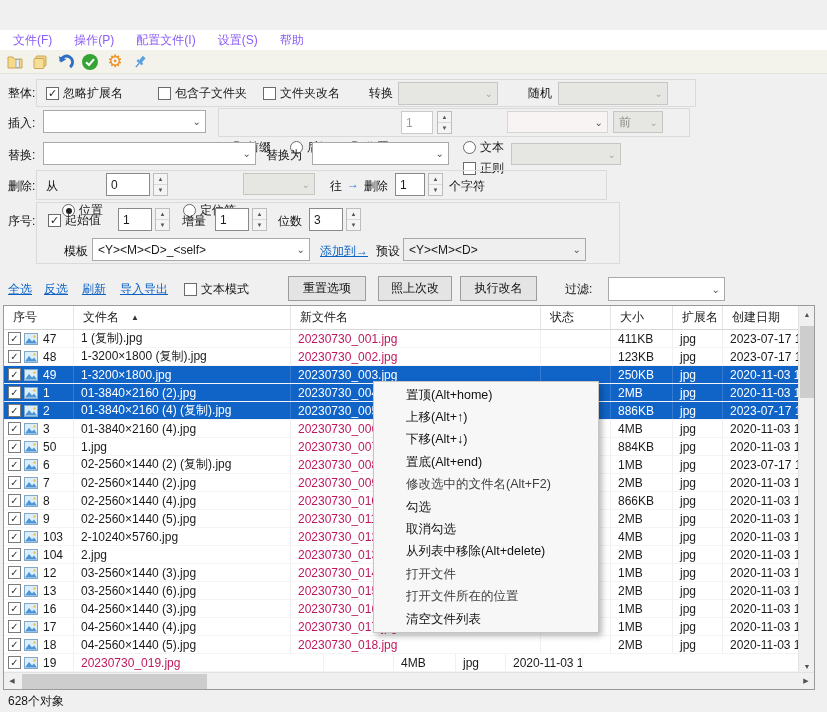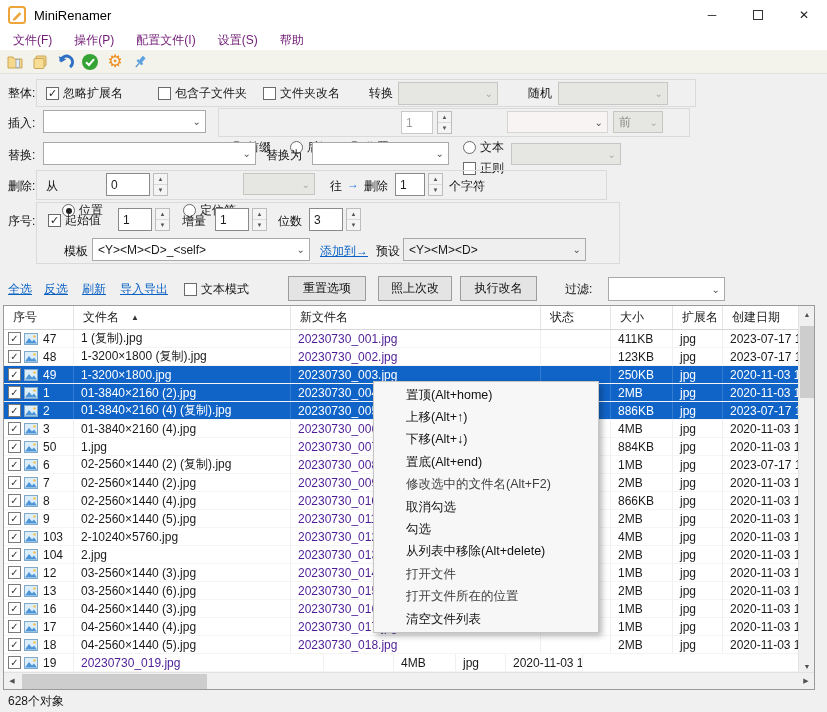--- a/index.html
+++ b/index.html
@@ -10,21 +10,21 @@
   
   .titlebar { position:absolute; top:0; left:0; right:0; height:30px; background:#fff; }
   .app-icon { position:absolute; left:8px; top:6px; width:18px; height:18px; }
   .app-title { position:absolute; left:34px; top:8px; font-size:13px; color:#000; }
   .win-btn { position:absolute; top:0; width:46px; height:30px; display:flex; align-items:center; justify-content:center; color:#222; }
   .wb-min { right:92px; } .wb-max { right:46px; } .wb-close { right:0; }
   .max-glyph { width:10px; height:10px; border:1px solid #333; display:inline-block; }
 
   
   .menubar { position:absolute; top:30px; left:0; right:0; height:20px; background:#fff; display:flex; align-items:center; padding-left:2px; }
-  .menubar .mitem { padding:0 11px; height:20px; line-height:20px; color:#701a75; }
+  .menubar .mitem { padding:0 11px; height:20px; line-height:20px; color:#8b5cf6; }
 
   
   .toolbar { position:absolute; top:50px; left:0; right:0; height:24px; background:#f3f3ec; border-bottom:1px solid #e4e4dc; display:flex; align-items:center; padding-left:5px; }
   .tool-ic { width:20px; height:20px; margin-right:5px; display:flex; align-items:center; justify-content:center; }
   .gear-glyph { color:#f08c1b; font-size:17px; line-height:17px; font-family:"DejaVu Sans",sans-serif; }
 
   
   .lbl { position:absolute; white-space:nowrap; color:#111; }
   .group { position:absolute; border:1px solid #dadada; }
   .combo { position:absolute; background:#fff; border:1px solid #a9a9a9; height:23px; display:flex; align-items:center; justify-content:space-between; padding:0 4px 0 5px; white-space:nowrap; overflow:hidden; }
@@ -51,21 +51,21 @@
   .ftable { position:absolute; left:3px; top:305px; width:812px; height:385px; background:#fff; border:1px solid #9a9a9a; }
   .thead { position:absolute; top:0; left:0; right:0; height:24px; display:flex; background:#fff; border-bottom:1px solid #d6d6d6; }
   .th { border-right:1px solid #e4e4e4; display:flex; align-items:center; padding-left:9px; white-space:nowrap; overflow:hidden; }
   .sort { font-size:8px; color:#333; margin-left:12px; }
   .rows { position:absolute; top:24px; left:0; width:796px; height:344px; overflow:hidden; }
   .frow { display:flex; height:18px; border-bottom:1px solid #f4f4f4; background:#fff; }
   .frow.sel { background:#1064c8; color:#fff; }
   .td { border-right:1px solid #f0f0f0; display:flex; align-items:center; padding-left:7px; white-space:nowrap; overflow:hidden; }
   .frow.sel .td { border-right-color:rgba(255,255,255,0.15); }
   .td.c0 { padding-left:4px; }
-  .newname { color:#4c1d95; }
+  .newname { color:#be185d; }
   .frow.sel .newname { color:#fff; }
   .row-cb { width:13px; height:13px; background:#fff; border:1px solid #7b7b7b; display:flex; align-items:center; justify-content:center; font-size:10px; color:#333; line-height:10px; margin-right:3px; flex:none; }
   .pic { width:14px; height:12px; margin-right:5px; flex:none; }
 
   
   .vscroll { position:absolute; top:0; right:0; width:16px; height:368px; background:#f0f0f0; border-left:1px solid #e2e2e2; }
   .vthumb { position:absolute; left:1px; width:14px; top:20px; height:72px; background:#cdcdcd; }
   .sb-arr { position:absolute; width:16px; height:16px; display:flex; align-items:center; justify-content:center; font-size:7px; color:#505050; }
   .hscroll { position:absolute; left:0; right:0; bottom:0; height:17px; background:#f0f0f0; border-top:1px solid #e2e2e2; }
   .hthumb { position:absolute; top:1px; height:15px; left:18px; width:185px; background:#cdcdcd; }
@@ -76,36 +76,20 @@
   .citem.dis { color:#404040; }
 
   
   .statusbar { position:absolute; left:0; right:0; top:690px; height:22px; background:#f0f0f0; display:flex; align-items:center; padding-left:8px; }
 </style>
 </head>
 <body>
 
 <div class="window">
 
-  <div class="titlebar">
-    <svg class="app-icon" viewBox="0 0 18 18">
-      <rect x="1" y="1" width="16" height="16" rx="2.5" fill="#fff" stroke="#eda43b" stroke-width="2"></rect>
-      <path d="M5.2 12.8 L11.4 6.2 L13.4 8.1 L7.2 14.2 L4.6 14.8 Z" fill="#eda43b"></path>
-    </svg>
-    <span class="app-title">MiniRenamer</span>
-    <div class="win-btn wb-min">
-        <span>─</span>
-      </div>
-    <div class="win-btn wb-max">
-        <span class="max-glyph"></span>
-      </div>
-    <div class="win-btn wb-close">
-        <span>✕</span>
-      </div>
-  </div>
 
   <div class="menubar" id="menubar">
       <div class="mitem">文件(F)</div>
       <div class="mitem">操作(P)</div>
       <div class="mitem">配置文件(I)</div>
       <div class="mitem">设置(S)</div>
       <div class="mitem">帮助</div>
     </div>
 
   <div class="toolbar" id="toolbar">
@@ -675,22 +659,22 @@
       <div class="sb-arr" style="right:0; top:0;">▶</div>
     </div>
   </div>
 
   <div class="cmenu" id="cmenu">
       <div class="citem">置顶(Alt+home)</div>
       <div class="citem">上移(Alt+↑)</div>
       <div class="citem">下移(Alt+↓)</div>
       <div class="citem">置底(Alt+end)</div>
       <div class="citem dis">修改选中的文件名(Alt+F2)</div>
+      <div class="citem">勾选</div>
       <div class="citem">取消勾选</div>
-      <div class="citem">勾选</div>
       <div class="citem">从列表中移除(Alt+delete)</div>
       <div class="citem dis">打开文件</div>
       <div class="citem dis">打开文件所在的位置</div>
       <div class="citem">清空文件列表</div>
     </div>
 
   <div class="statusbar">
     <span>628个对象</span>
   </div>
 

